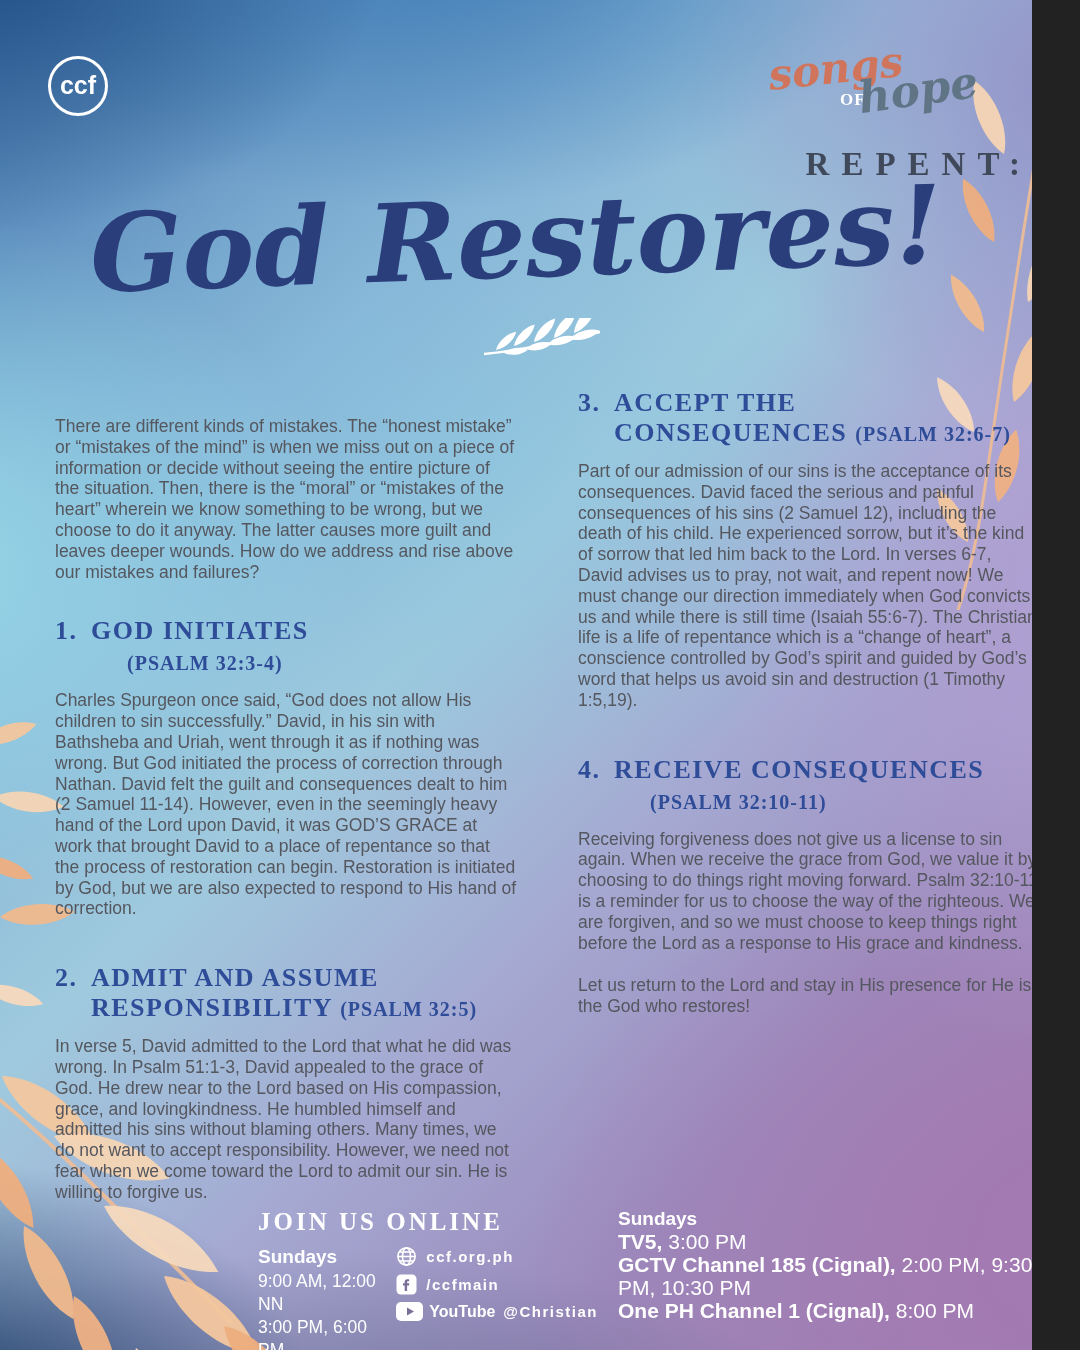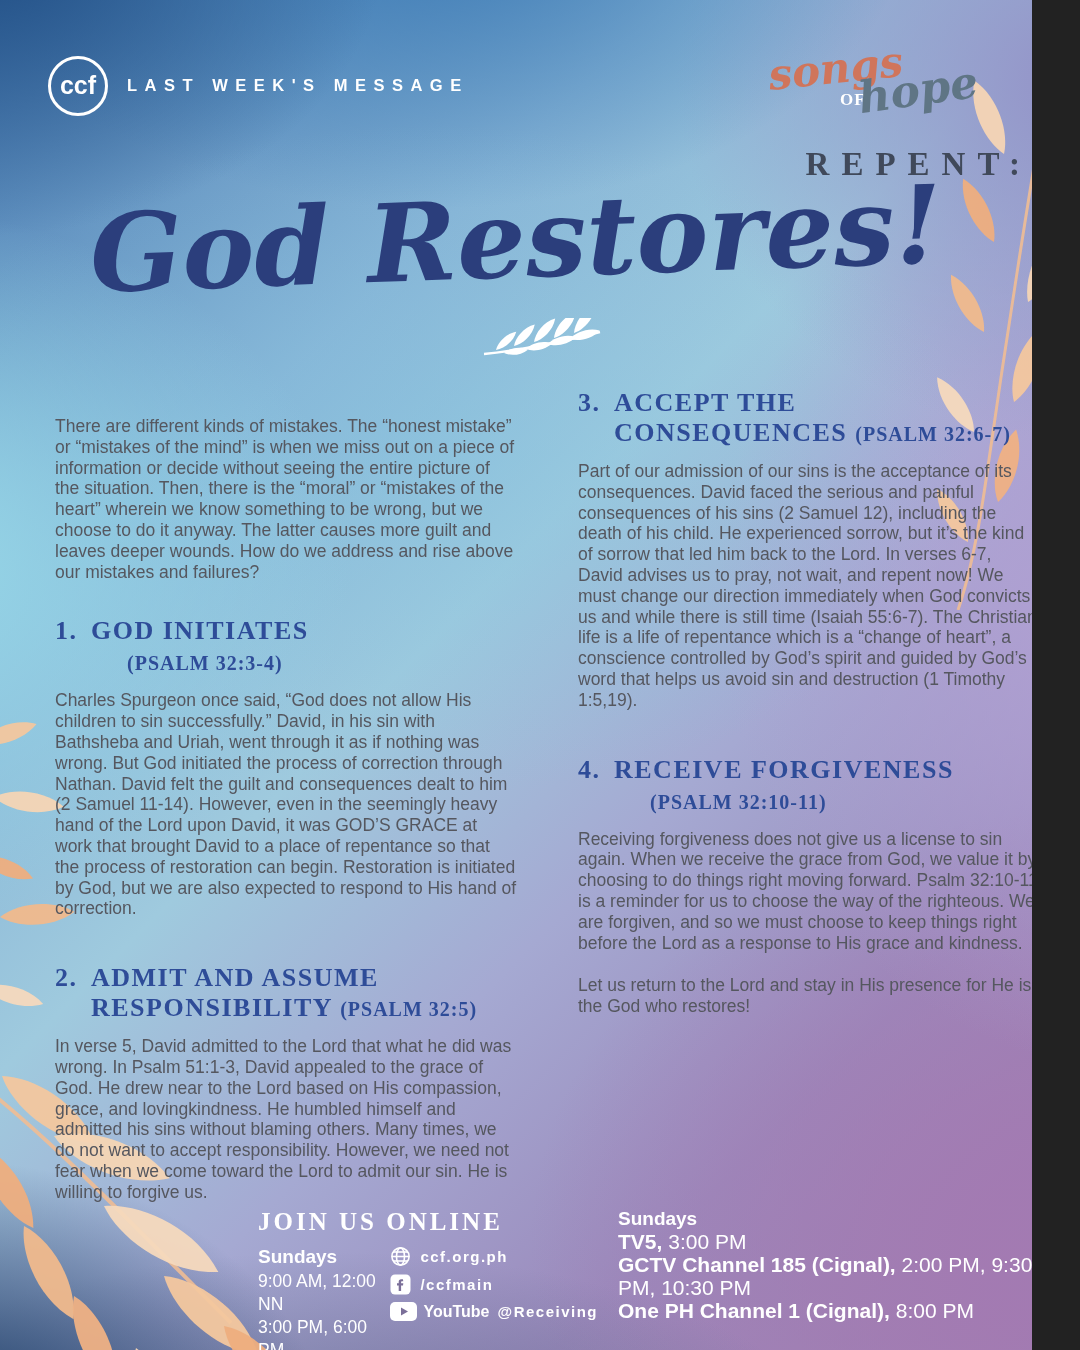--- a/index.html
+++ b/index.html
@@ -113,21 +113,20 @@
     <use href="#leaf" fill="#f6d9bd" opacity="0.95" transform="translate(138,188) rotate(30) scale(3.0)"></use>
     <use href="#leaf" fill="#efb184" opacity="0.95" transform="translate(108,278) rotate(66) scale(2.3)"></use>
     <use href="#leaf" fill="#f3c79e" opacity="0.95" transform="translate(198,258) rotate(40) scale(2.8)"></use>
     <use href="#leaf" fill="#f6d5b4" opacity="0.95" transform="translate(170,330) rotate(70) scale(2.0)"></use>
     <use href="#leaf" fill="#eeae7e" opacity="0.95" transform="translate(258,308) rotate(46) scale(2.4)"></use>
   </svg>
 
   <div class="logo-badge">
     <span>ccf</span>
   </div>
-  <div class="msg-label">LAST WEEK'S MESSAGE</div>
 
   <div class="series-logo">
     <span class="series-songs" style="color:#d0755b">songs</span>
     <span class="series-of">OF</span>
     <span class="series-hope" style="color:#5f7585">hope</span>
   </div>
 
   <div class="title-kicker" style="color:#40495a">REPENT:</div>
   <div class="title-main" style="color:#2b3e7c">God Restores!</div>
 
@@ -168,21 +167,21 @@
     <div class="section">
       <h2 class="sec-heading sec-w3" style="color:#2e4c98">
         <span class="sec-num">3.</span><span>ACCEPT THE CONSEQUENCES</span>
         <span class="sec-ref">(PSALM 32:6-7)</span>
       </h2>
       <p class="body-text" style="color:#55575f;margin-bottom:0">Part of our admission of our sins is the acceptance of its consequences. David faced the serious and painful consequences of his sins (2 Samuel 12), including the death of his child. He experienced sorrow, but it’s the kind of sorrow that led him back to the Lord. In verses 6-7, David advises us to pray, not wait, and repent now! We must change our direction immediately when God convicts us and while there is still time (Isaiah 55:6-7). The Christian life is a life of repentance which is a “change of heart”, a conscience controlled by God’s spirit and guided by God’s word that helps us avoid sin and destruction (1 Timothy 1:5,19).</p>
     </div>
 
     <div class="section" style="margin-top:44px">
       <h2 class="sec-heading ref-block" style="color:#2e4c98">
-        <span class="sec-num">4.</span><span>RECEIVE FORGIVENESS</span>
+        <span class="sec-num">4.</span><span>RECEIVE CONSEQUENCES</span>
         <span class="sec-ref" style="padding-left:36px">(PSALM 32:10-11)</span>
       </h2>
       <p class="body-text" style="color:#55575f;margin-bottom:22px">Receiving forgiveness does not give us a license to sin again. When we receive the grace from God, we value it by choosing to do things right moving forward. Psalm 32:10-11 is a reminder for us to choose the way of the righteous. We are forgiven, and so we must choose to keep things right before the Lord as a response to His grace and kindness.</p>
       <p class="body-text closing" style="color:#55575f">Let us return to the Lord and stay in His presence for He is the God who restores!</p>
     </div>
   </div>
 
   <div class="footer-block fb-online">
     <h3 class="footer-heading">JOIN US ONLINE</h3>
     <div class="online-row">
@@ -214,21 +213,21 @@
           <span class="link-text">/ccfmain</span>
         </div>
         <div class="link-row">
           <span class="link-icon">
             <svg width="27" height="19" viewBox="0 0 27 19">
               <rect x="0" y="0" width="27" height="19" rx="5" fill="#ffffff"></rect>
               <path d="M11,5.5 L18,9.5 L11,13.5 Z" fill="#7b6f99"></path>
             </svg>
           </span>
           <span class="yt-word">YouTube</span>
-          <span class="link-text">@Receiving</span>
+          <span class="link-text">@Christian</span>
         </div>
       </div>
     </div>
   </div>
 
   <div class="footer-block fb-broadcast">
     <div class="day-label" style="margin-bottom:0">Sundays</div>
     <div class="sched-line">
       <b>TV5,</b>
       <span>3:00 PM</span>

